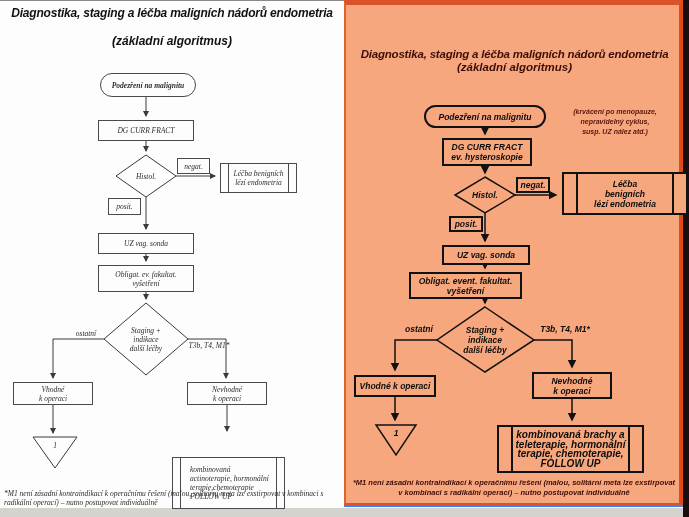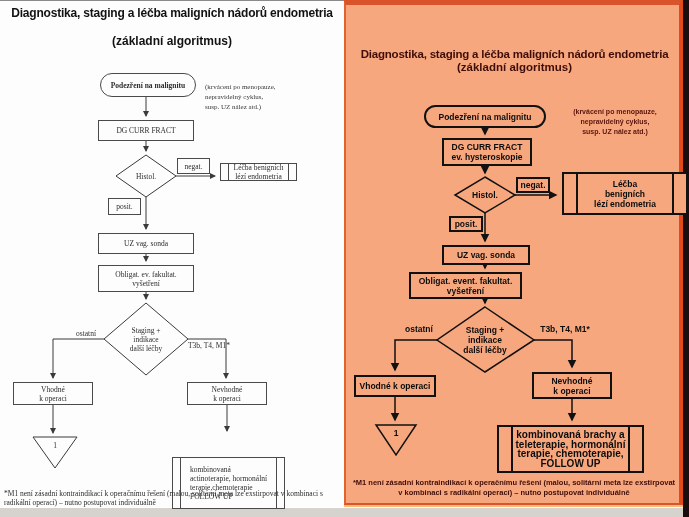--- a/index.html
+++ b/index.html
@@ -1,17 +1,17 @@
 <!DOCTYPE html>
 <html><head>
 <meta charset="utf-8">
 <style>
   html,body{margin:0;padding:0;}
-  .page{position:relative;width:689px;height:517px;background:#fdba74;overflow:hidden;
-        font-family:"Liberation Sans",sans-serif;}
+  .page{position:relative;width:689px;height:517px;background:#3b82f6;overflow:hidden;
+        font-family:"Liberation Sans",sans-serif;font-style:italic;}
   
   .panel-left{position:absolute;left:0;top:0;width:344px;height:507px;background:#fdfdfd;
               border-top:1px solid #8a8a8a;box-sizing:border-box;}
   .panel-right{position:absolute;left:344px;top:0;width:339px;height:505px;background:#f7a77e;
                border-top:5px solid #d9542b;border-left:2px solid #e0622f;
                border-right:4px solid #e2491b;border-bottom:2px solid #d9542b;box-sizing:border-box;}
   .edge-strip{position:absolute;left:683px;top:0;width:6px;height:517px;background:#1a0d0d;}
   .status-bar{position:absolute;left:0;top:507px;width:683px;height:10px;background:#d6d3ce;
               border-top:1px solid #ffffff;box-sizing:border-box;}
   
@@ -102,31 +102,28 @@
       <line x1="395" y1="397" x2="395" y2="420" marker-end="url(#ah-r)"></line>
       <polygon points="376,425 416,425 396,455" fill="#f7a77e"></polygon>
       <line x1="572" y1="399" x2="572" y2="420" marker-end="url(#ah-r)"></line>
     </g>
   </svg>
 
   <div class="l-title">Diagnostika, staging a léčba maligních nádorů endometria</div>
   <div class="l-subtitle">(základní algoritmus)</div>
 
   <div class="lnode oval" style="left:100px;top:73px;width:96px;height:24px">Podezření na malignitu</div>
-  <div class="l-note">(krvácení po menopauze,
-nepravidelný cyklus,
-susp. UZ nález atd.)</div>
 
   <div class="lnode" style="left:98px;top:120px;width:96px;height:21px">DG CURR FRACT</div>
 
   <div class="ltext" style="left:116px;top:172px;width:60px">Histol.</div>
   <div class="lnode" style="left:177px;top:158px;width:33px;height:16px">negat.</div>
   <div class="lnode" style="left:108px;top:198px;width:33px;height:17px">posit.</div>
 
-  <div class="lnode predefL" style="left:220px;top:163px;width:77px;height:18px">Léčba benigních
+  <div class="lnode predefL" style="left:220px;top:163px;width:77px;height:30px">Léčba benigních
 lézí endometria</div>
 
   <div class="lnode" style="left:98px;top:233px;width:96px;height:21px">UZ vag. sonda</div>
 
   <div class="lnode" style="left:98px;top:265px;width:96px;height:27px">Obligat. ev. fakultat.
 vyšetření</div>
 
   <div class="ltext" style="left:106px;top:326px;width:80px">Staging +
 indikace
 další léčby</div>

